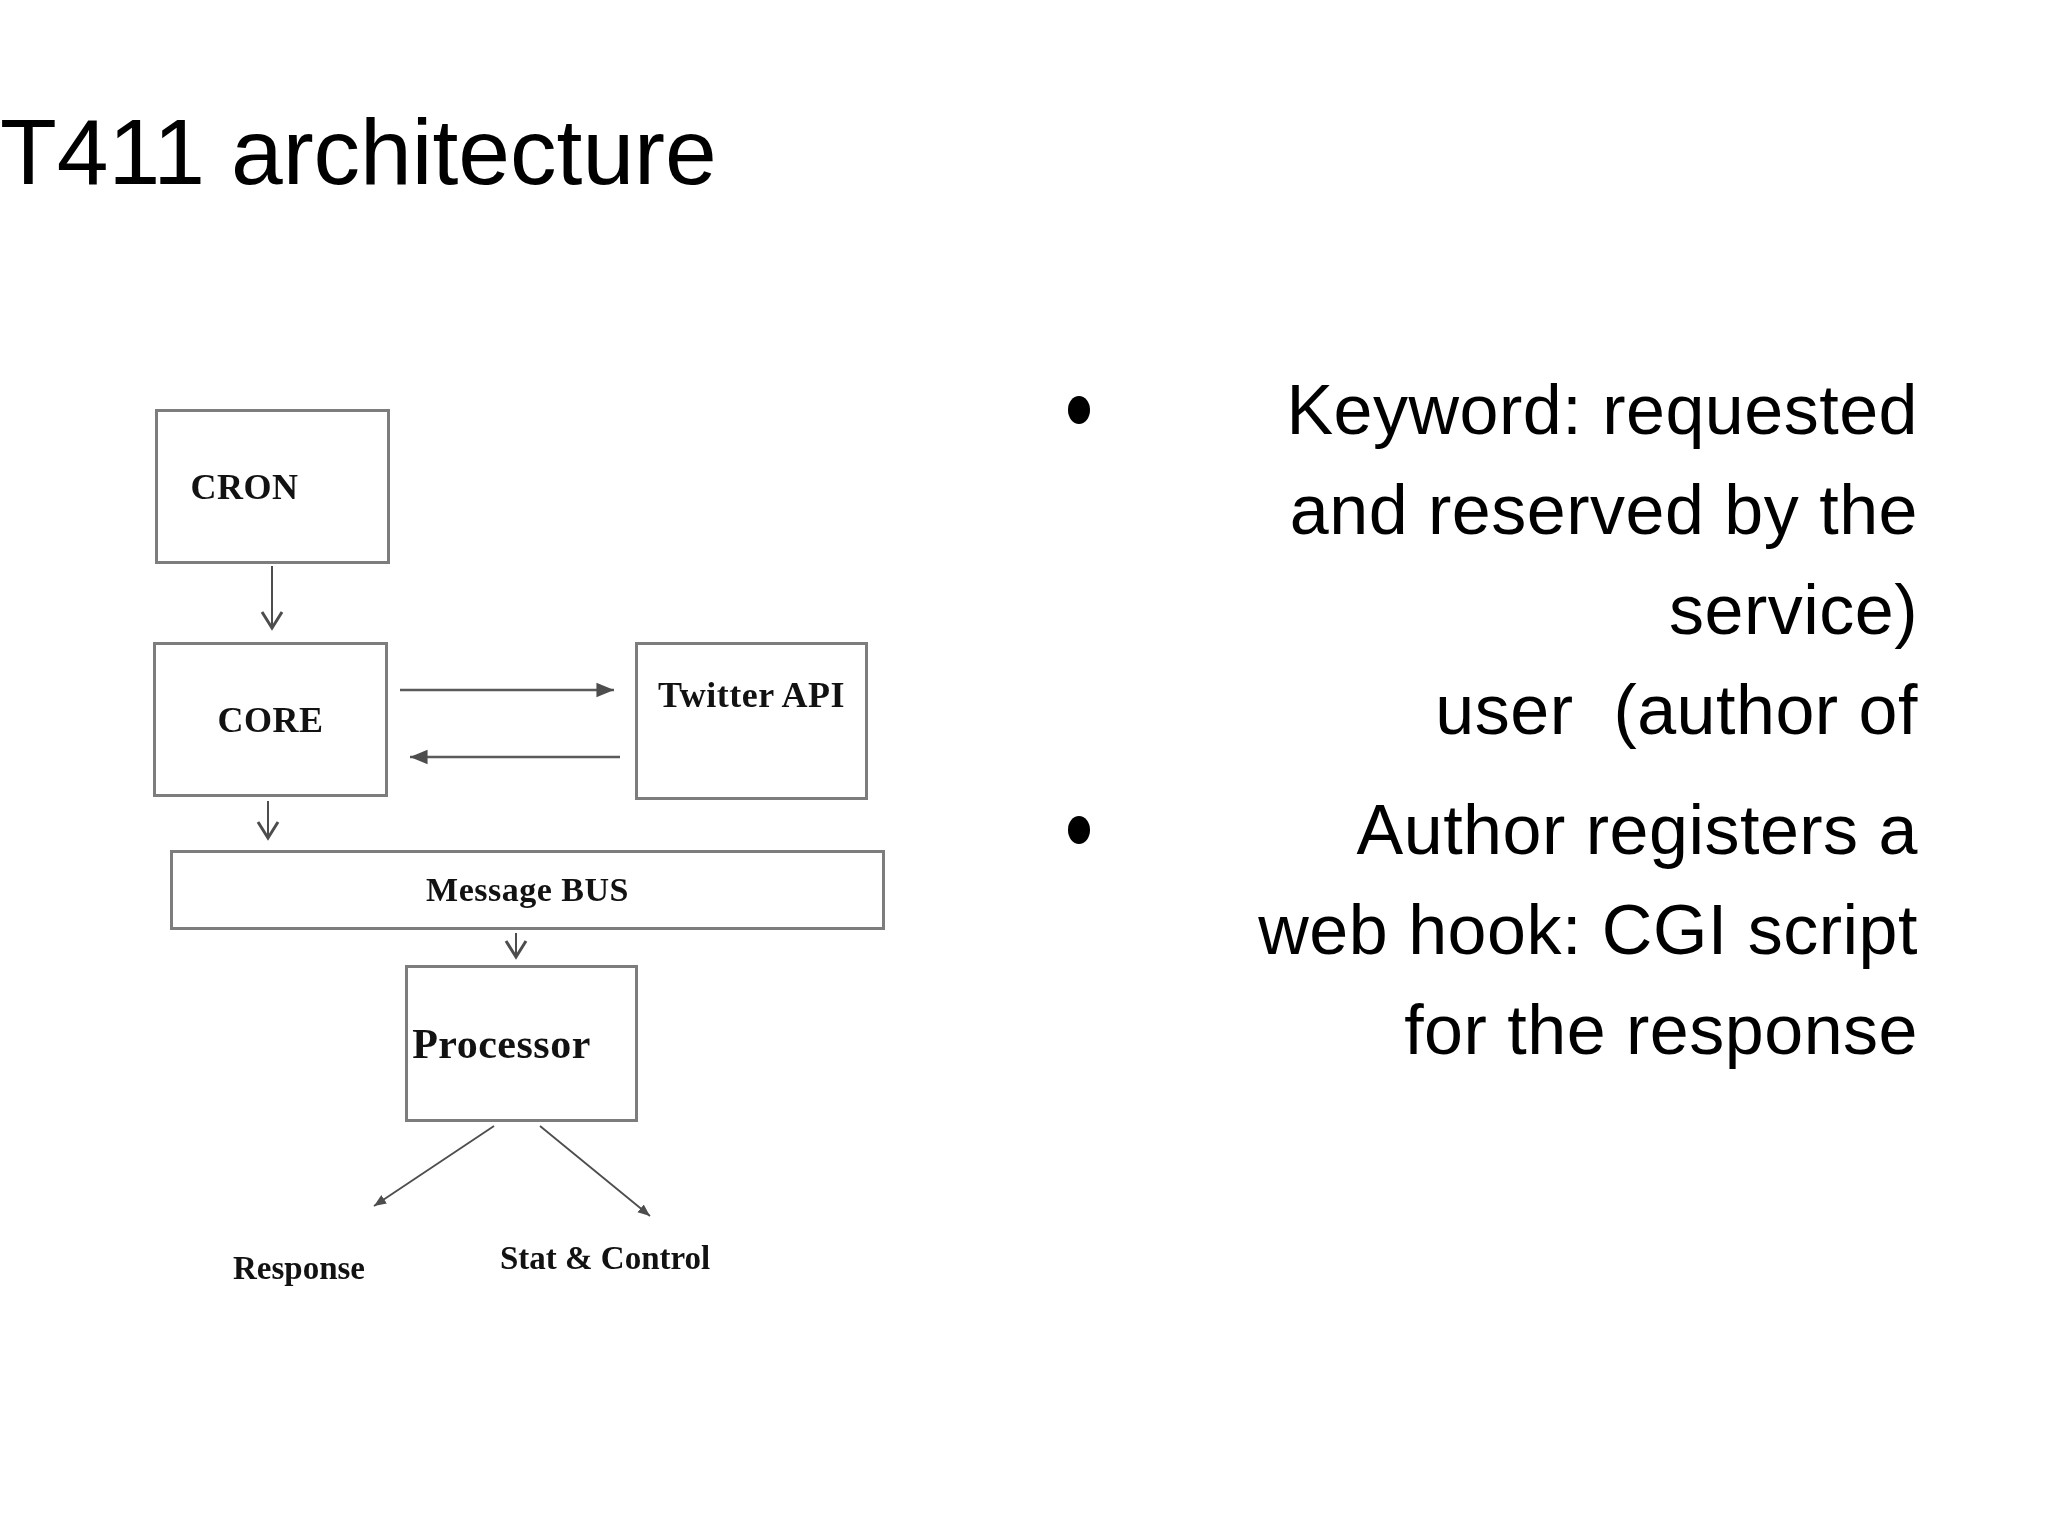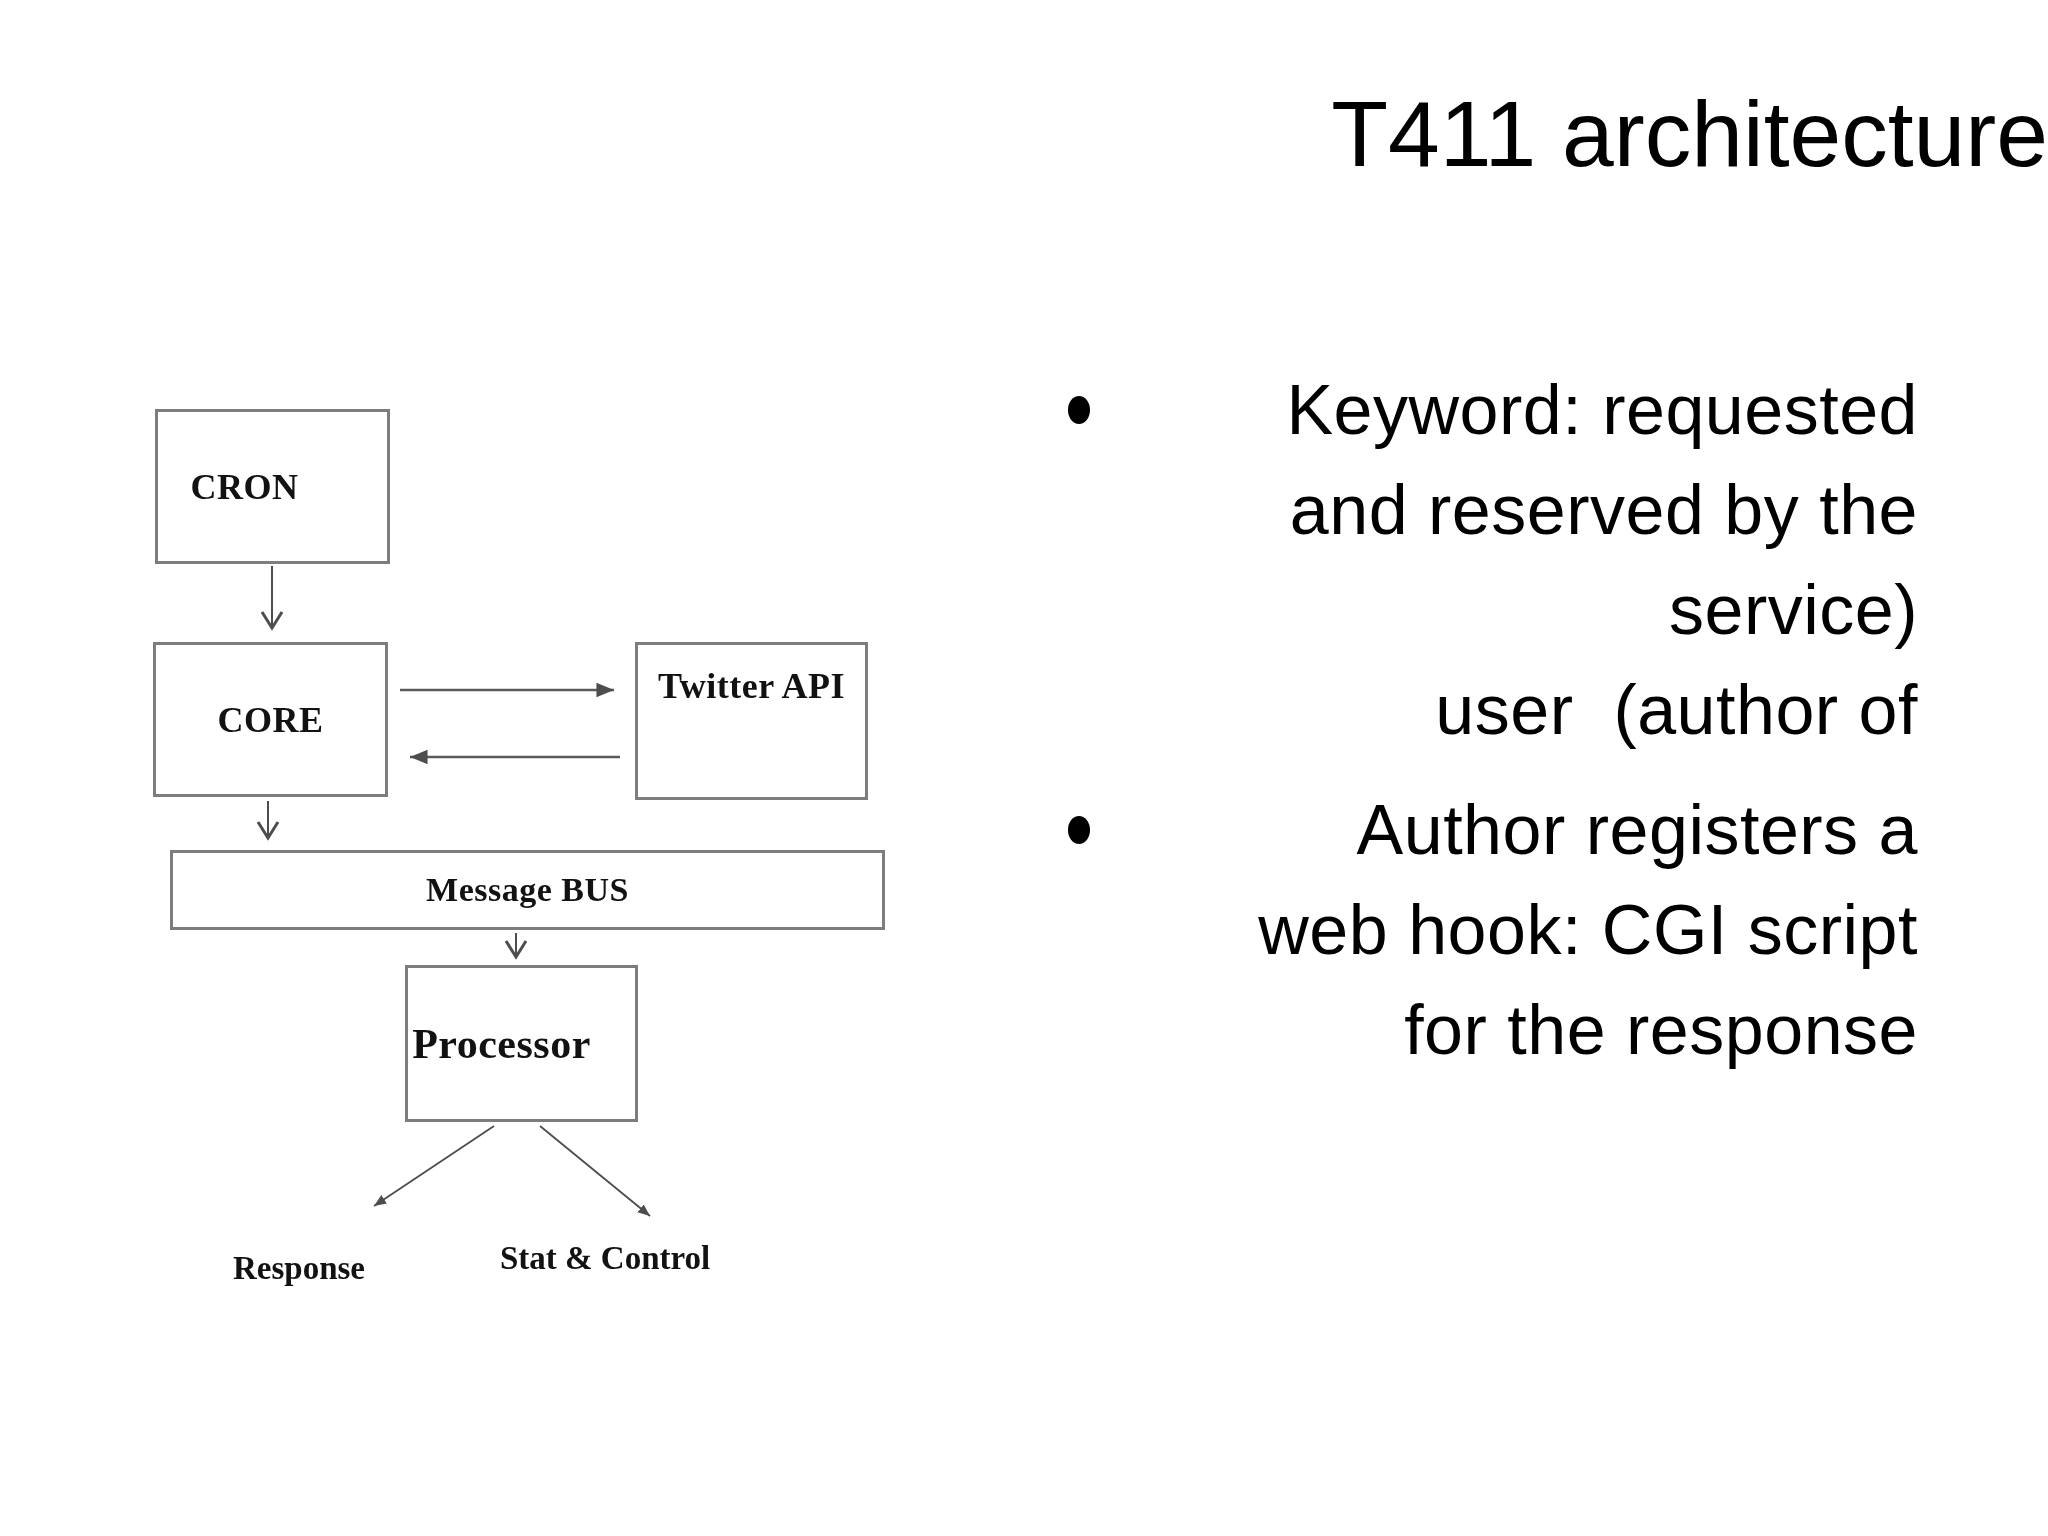--- a/index.html
+++ b/index.html
@@ -1,33 +1,33 @@
 <!DOCTYPE html>
 <html><head>
 <meta charset="utf-8">
 <style>
   html,body{margin:0;padding:0;}
   body{
     width:2048px;height:1536px;background:#ffffff;position:relative;
     font-family:"Liberation Sans",sans-serif;overflow:hidden;color:#000;
   }
   .page-title{
-    position:absolute;top:81px;left:0;width:100%;
-    text-align:right;font-size:93px;line-height:1.15;font-weight:400;color:#000;
+    position:absolute;top:99px;left:0;width:100%;
+    text-align:left;font-size:93px;line-height:1.15;font-weight:400;color:#000;
   }
   
   .box{
     position:absolute;background:#fff;border:3px solid #7d7d7d;
     display:flex;align-items:center;justify-content:center;
     font-family:"Liberation Serif",serif;font-weight:bold;color:#121212;
     box-sizing:border-box;font-size:36px;letter-spacing:0.5px;
   }
   .box-cron{left:155px;top:409px;width:235px;height:155px;padding-right:56px;}
   .box-core{left:153px;top:642px;width:235px;height:155px;}
-  .box-twitter{left:635px;top:642px;width:233px;height:158px;align-items:flex-start;padding-top:20px;}
+  .box-twitter{left:635px;top:642px;width:233px;height:158px;align-items:flex-start;padding-top:29px;}
   .box-bus{left:170px;top:850px;width:715px;height:80px;font-size:34px;}
   .box-processor{left:405px;top:965px;width:233px;height:157px;padding-right:40px;font-size:42px;}
   .out-label{
     position:absolute;font-family:"Liberation Serif",serif;font-weight:bold;
     color:#121212;font-size:33px;white-space:pre;
   }
   .label-response{left:233px;top:1250px;}
   .label-stat{left:500px;top:1240px;}
   .arrows{position:absolute;left:0;top:0;}
   

